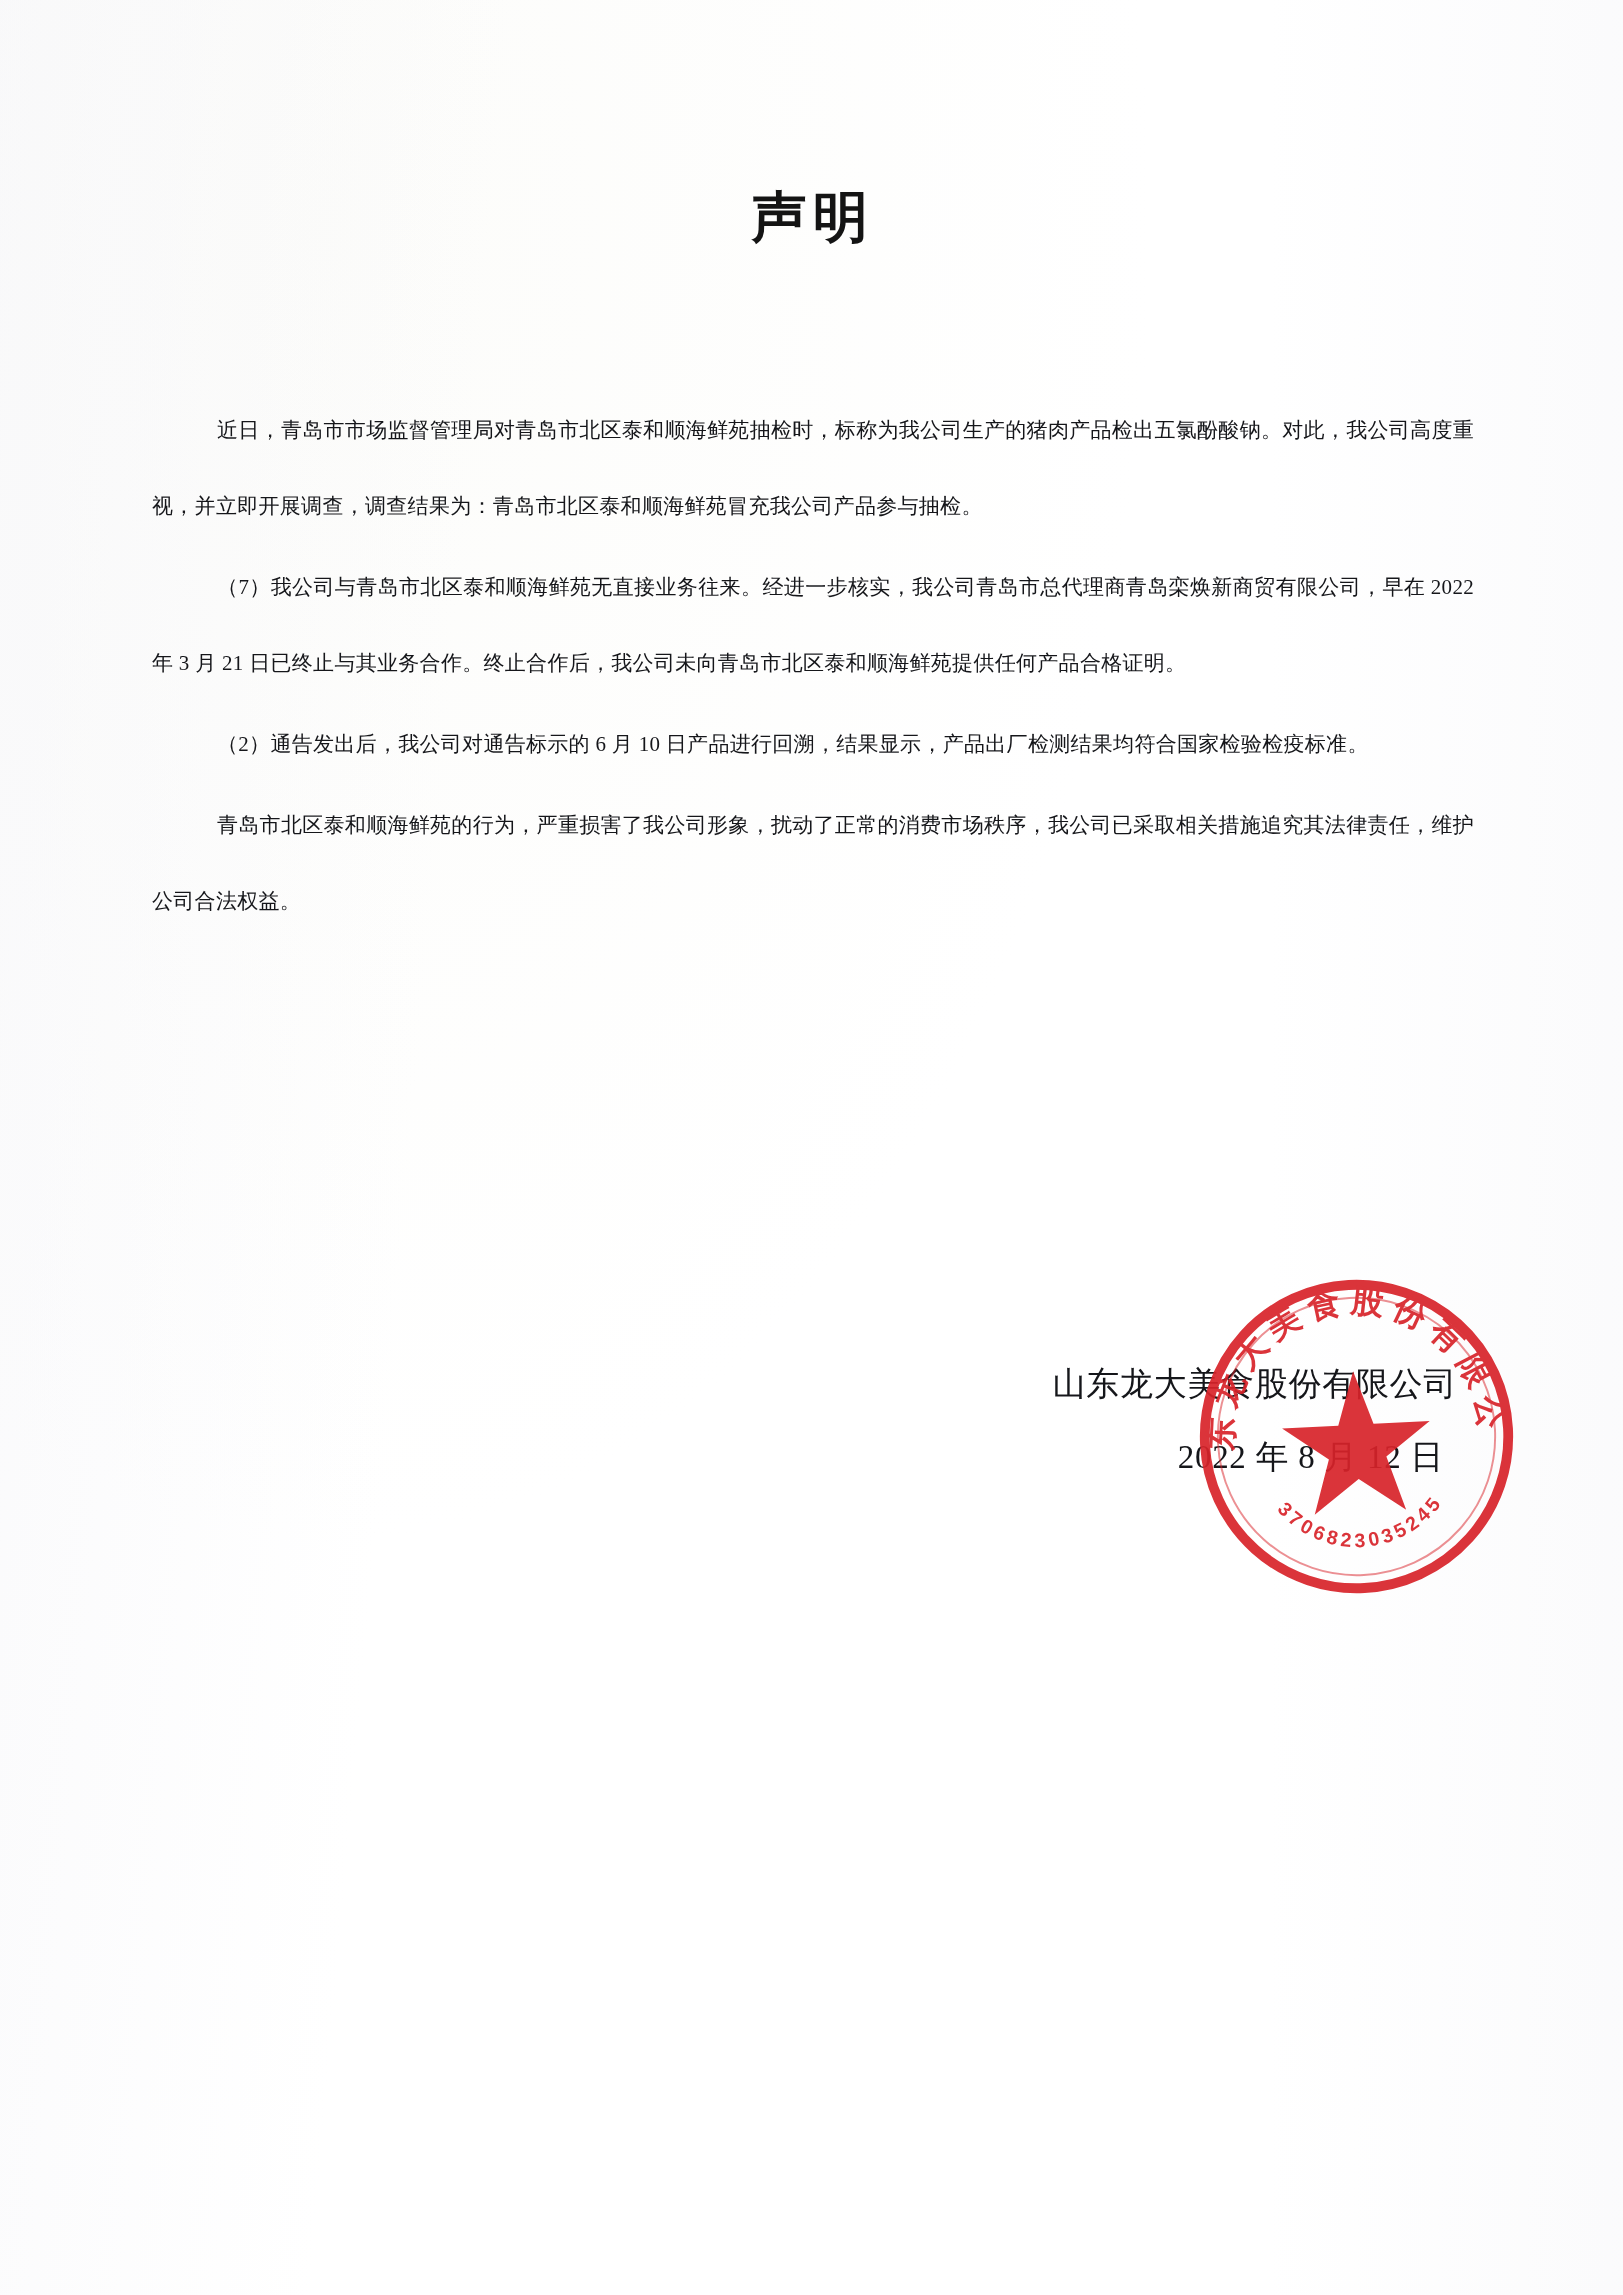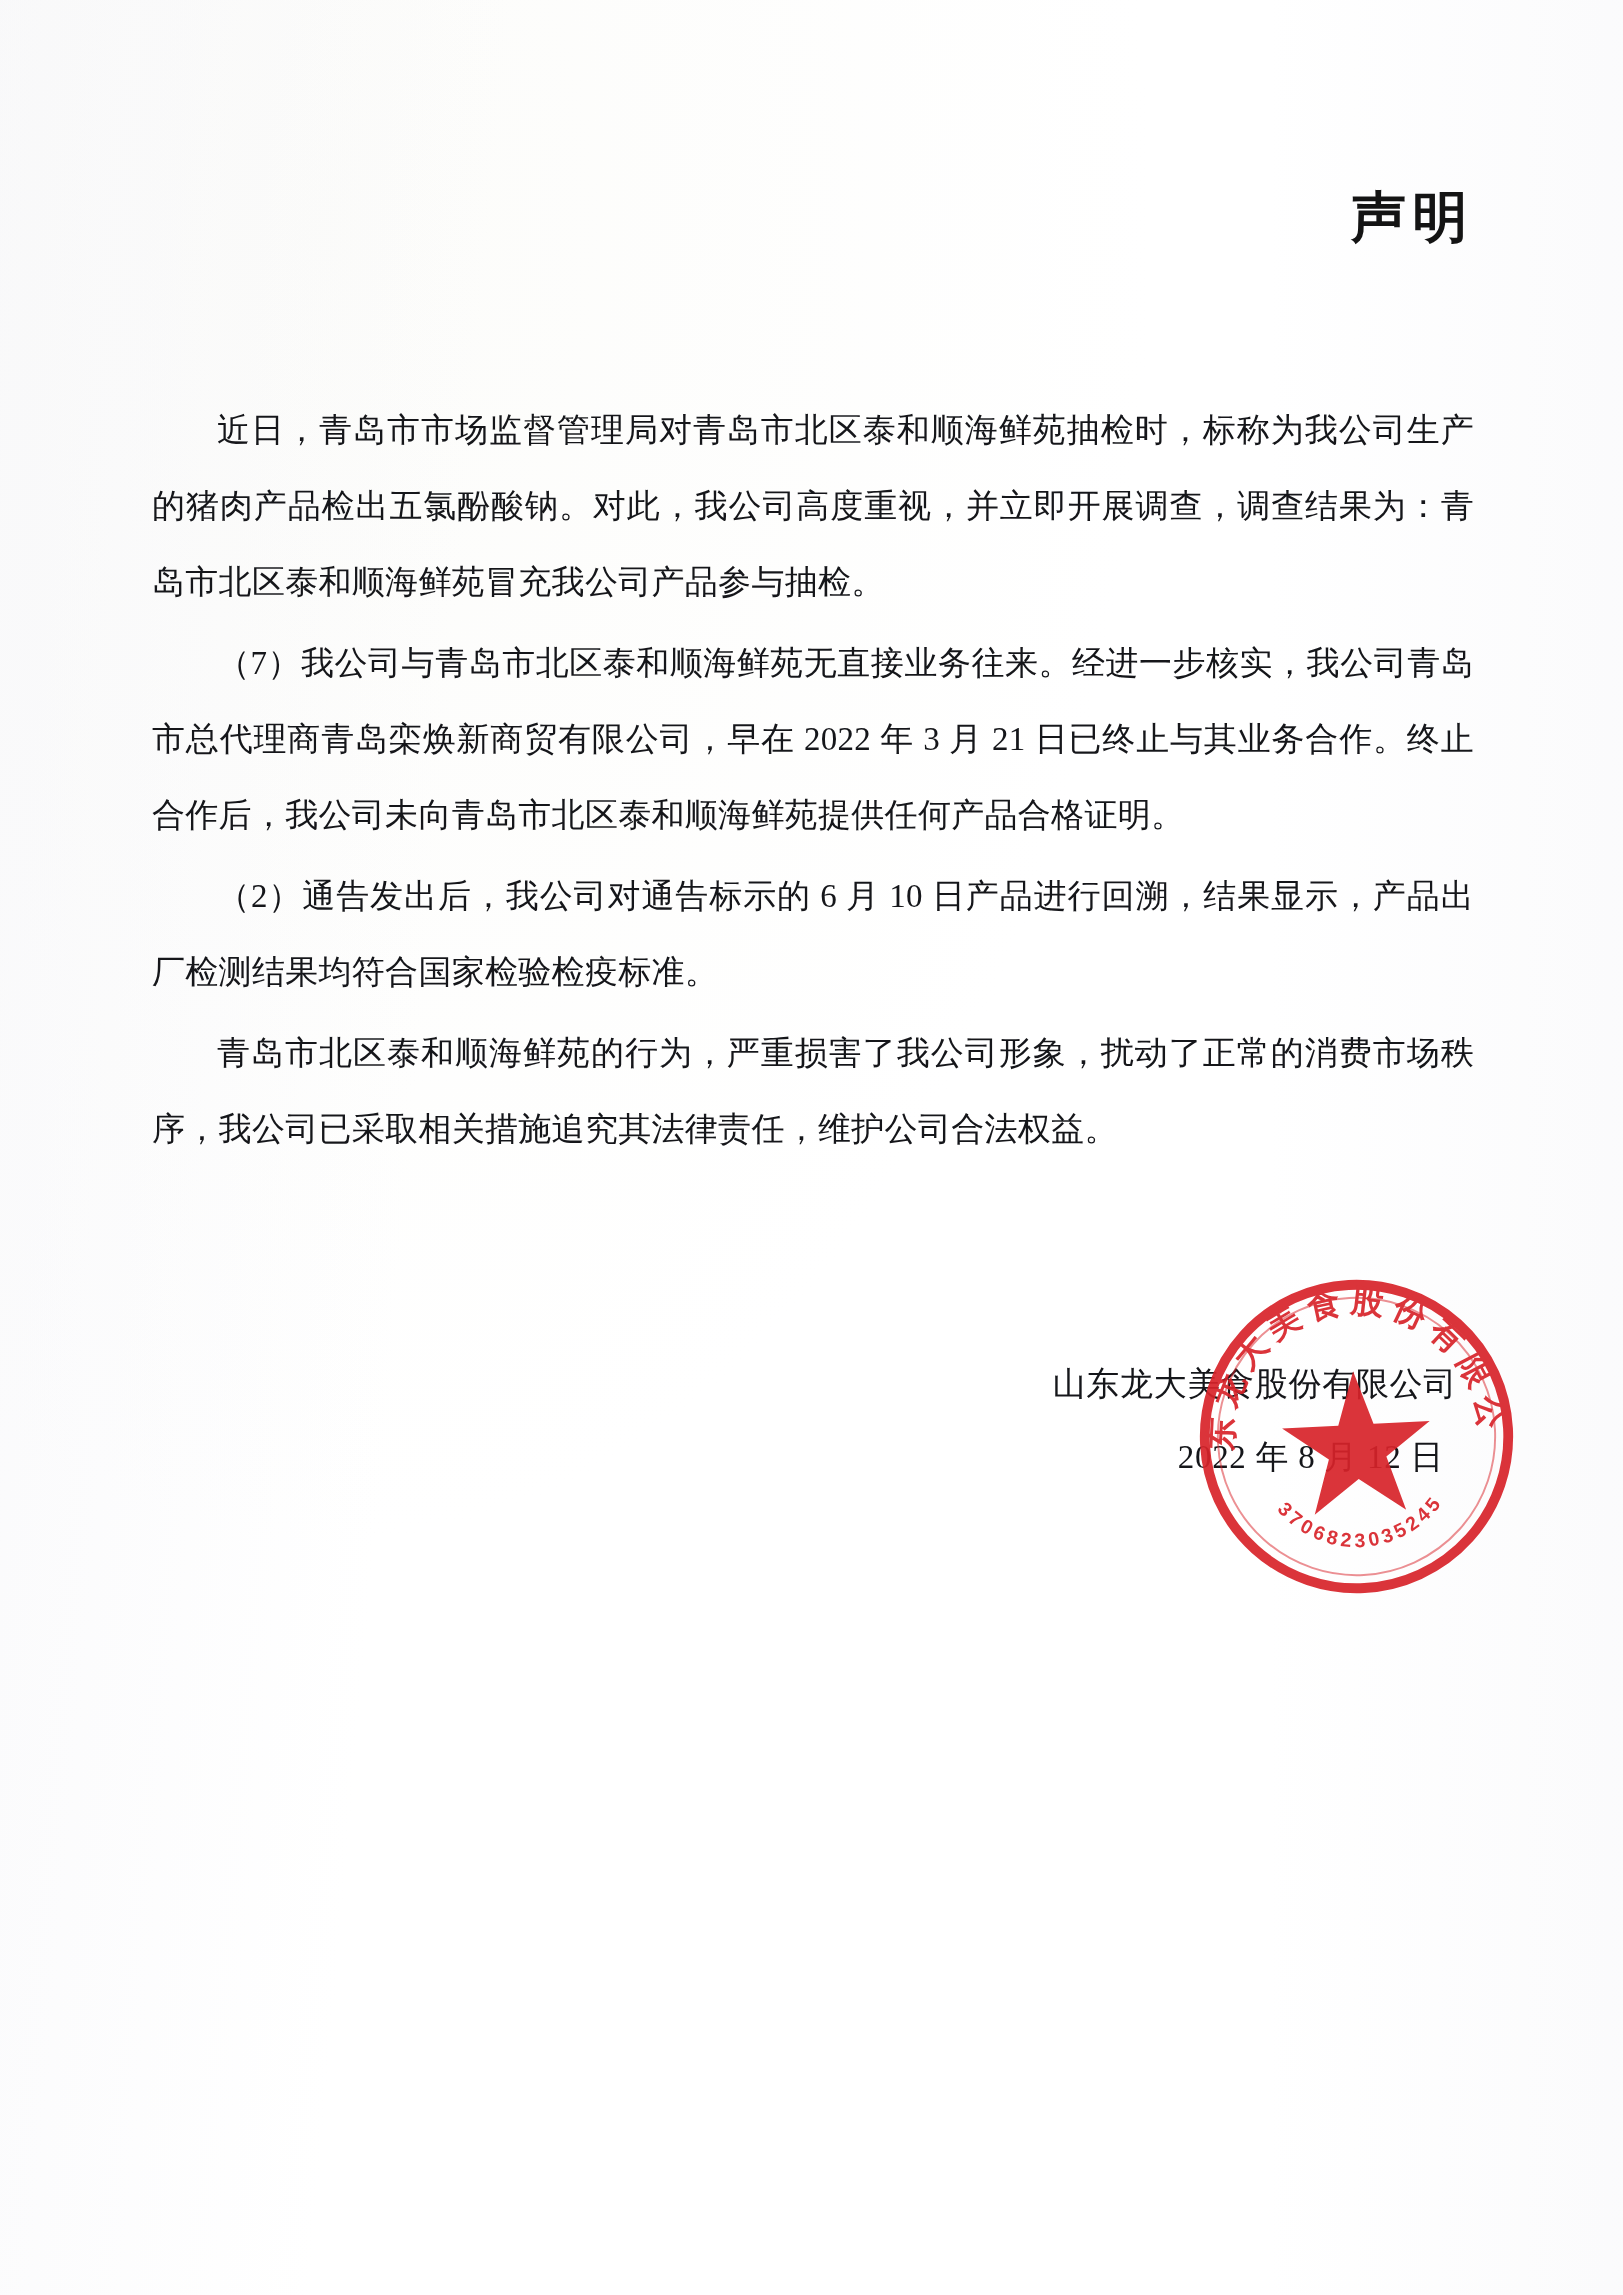--- a/index.html
+++ b/index.html
@@ -31,35 +31,35 @@
       linear-gradient(270deg, rgba(248,248,250,0.6) 0%, rgba(255,255,255,0) 22%);
   }
   .content {
     position: absolute;
     left: 152px;
     top: 0;
     width: 1322px;
     height: 100%;
   }
   .doc-title {
-    text-align: right;
+    text-align: center;
     font-family: "Liberation Sans", "DejaVu Sans", sans-serif;
     font-weight: bold;
     font-size: 55px;
     letter-spacing: 6.5px;
     color: #141414;
     margin-top: 187px;
     margin-bottom: 0;
     line-height: 1.1;
   }
   .body-block {
     margin-top: 144px;
   }
   .para {
-    font-size: 33px;
+    font-size: 21px;
     line-height: 76px;
     color: #15161a;
     text-align: justify;
     text-justify: inter-ideograph;
     margin: 0 0 5.2px 0;
     letter-spacing: 0.3px;
   }
   .para.indent {
     text-indent: 65px;
   }

